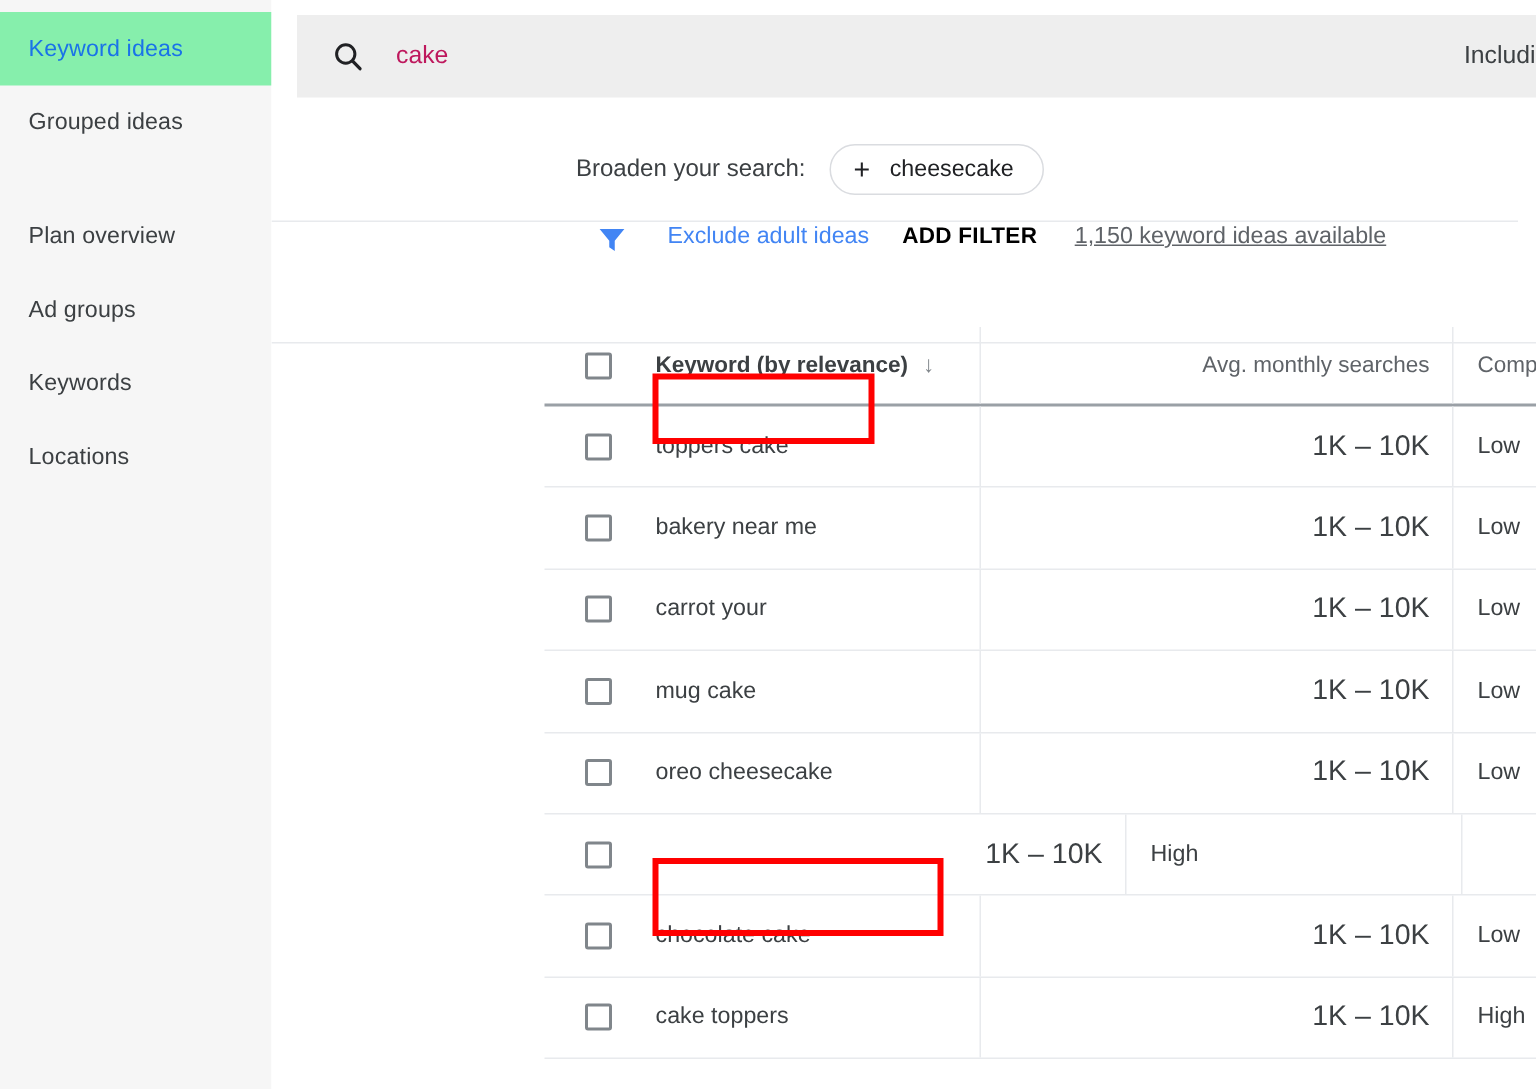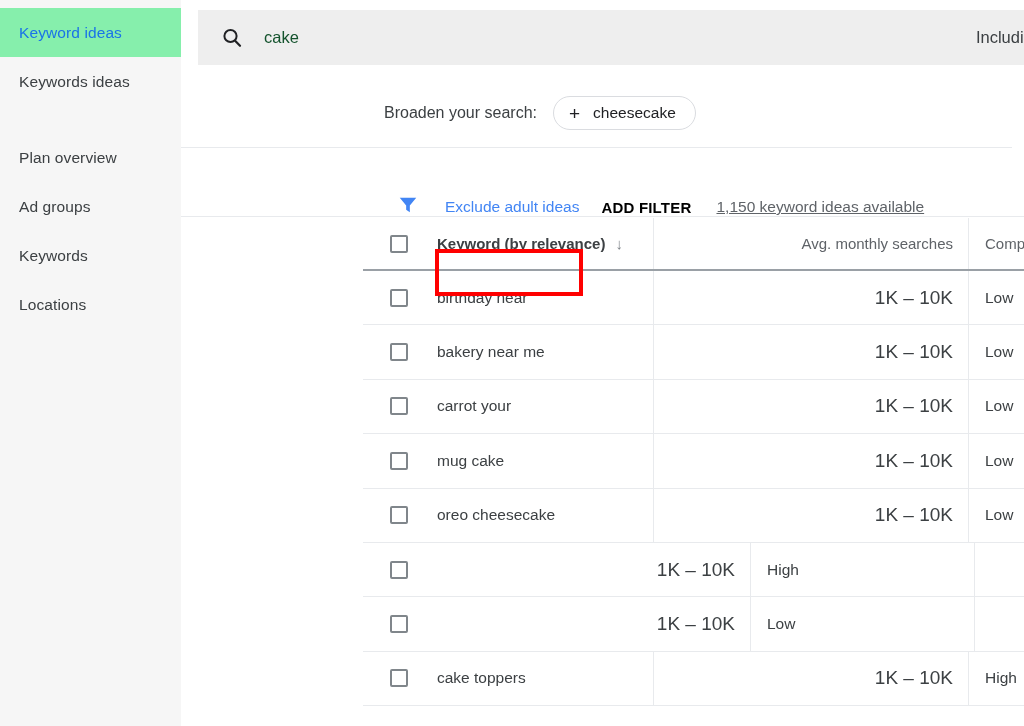--- a/index.html
+++ b/index.html
@@ -76,21 +76,21 @@
   }
   .search-icon {
     width: 24px;
     height: 24px;
     flex: none;
     display: block;
   }
   .search-value {
     margin-left: 20px;
     font-size: 16.5px;
-    color: #14532d;
+    color: #be185d;
   }
   .search-right {
     margin-left: auto;
     font-size: 16.5px;
     color: #3c4043;
     padding-right: 0px;
     white-space: nowrap;
   }
 
   
@@ -131,23 +131,23 @@
     color: #202124;
     font-weight: 400;
   }
 
   
   .filter-row {
     position: absolute;
     left: 0;
     top: 149px;
     right: 0;
-    height: 68px;
-    display: flex;
-    align-items: flex-end;
+    height: 80px;
+    display: flex;
+    align-items: flex-start;
     padding-left: 216px;
     box-sizing: border-box;
     border-bottom: 1px solid #e8eaed;
   }
   .funnel-icon {
     width: 22px;
     height: 22px;
     flex: none;
     display: block;
   }
@@ -299,21 +299,21 @@
 </head>
 <body>
 
 <div id="app">
 
   <nav class="sidebar">
     <div class="nav-item active">
       <span>Keyword ideas</span>
     </div>
     <div class="nav-item">
-      <span>Keywords ideas</span>
+      <span>Grouped ideas</span>
     </div>
     <div class="nav-gap"></div>
     <div class="nav-item">
       <span>Plan overview</span>
     </div>
     <div class="nav-item">
       <span>Ad groups</span>
     </div>
     <div class="nav-item">
       <span>Keywords</span>
@@ -369,21 +369,21 @@
         </div>
         <div class="cell-extra"></div>
       </div>
 
       <div id="rows">
           <div class="t-row t-body-row">
             <div class="cell-check">
               <div class="checkbox"></div>
             </div>
             <div class="cell-keyword">
-              <span>birthday near</span>
+              <span>toppers cake</span>
               <span class="hl" style="left:-1px;top:-22px;width:148px;height:47px;"></span>
             </div>
             <div class="cell-searches">
               <span>1K – 10K</span>
             </div>
             <div class="cell-competition">
               <span>Low</span>
             </div>
             <div class="cell-extra"></div>
           </div>
@@ -455,20 +455,24 @@
               <span>1K – 10K</span>
             </div>
             <div class="cell-competition">
               <span>High</span>
             </div>
             <div class="cell-extra"></div>
           </div>
           <div class="t-row t-body-row">
             <div class="cell-check">
               <div class="checkbox"></div>
+            </div>
+            <div class="cell-keyword">
+              <span>chocolate cake</span>
+              <span class="hl" style="left: -1px; top: -25px; width: 194px; height: 52px;"></span>
             </div>
             <div class="cell-searches">
               <span>1K – 10K</span>
             </div>
             <div class="cell-competition">
               <span>Low</span>
             </div>
             <div class="cell-extra"></div>
           </div>
           <div class="t-row t-body-row">

